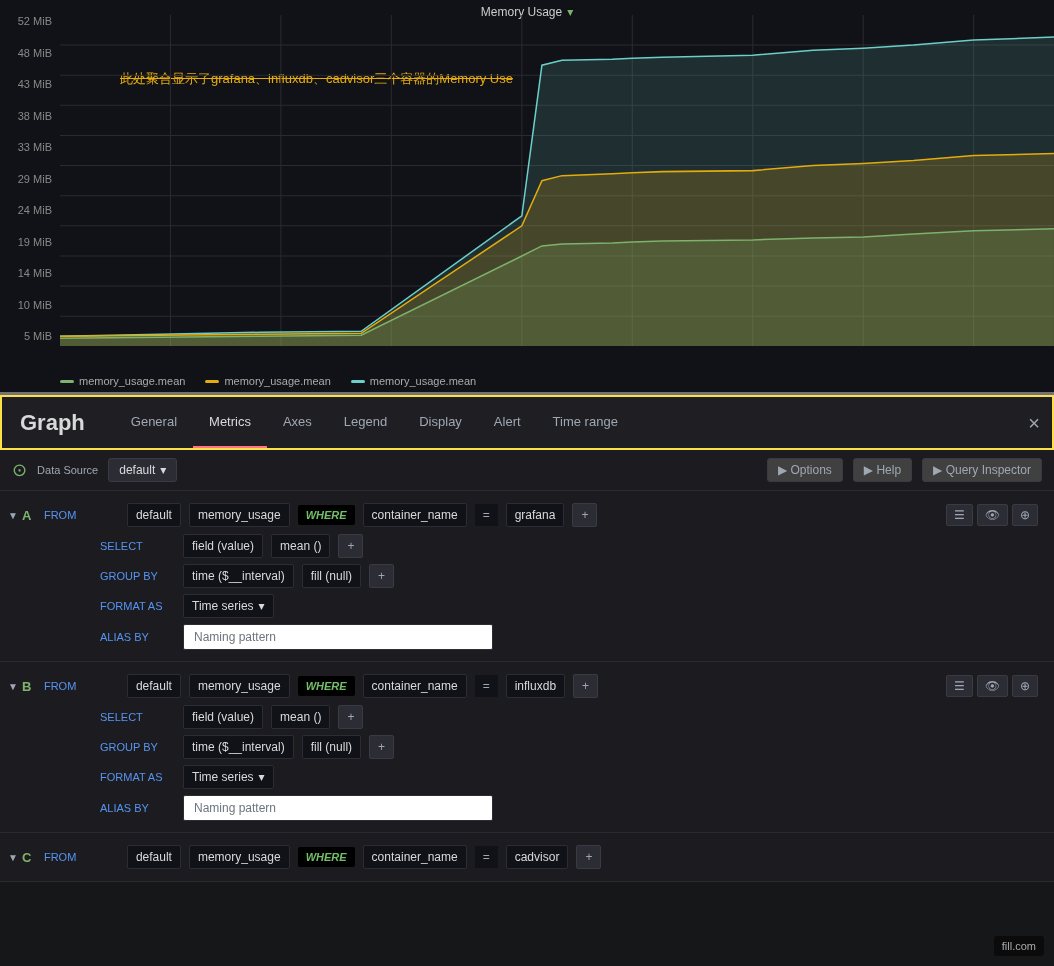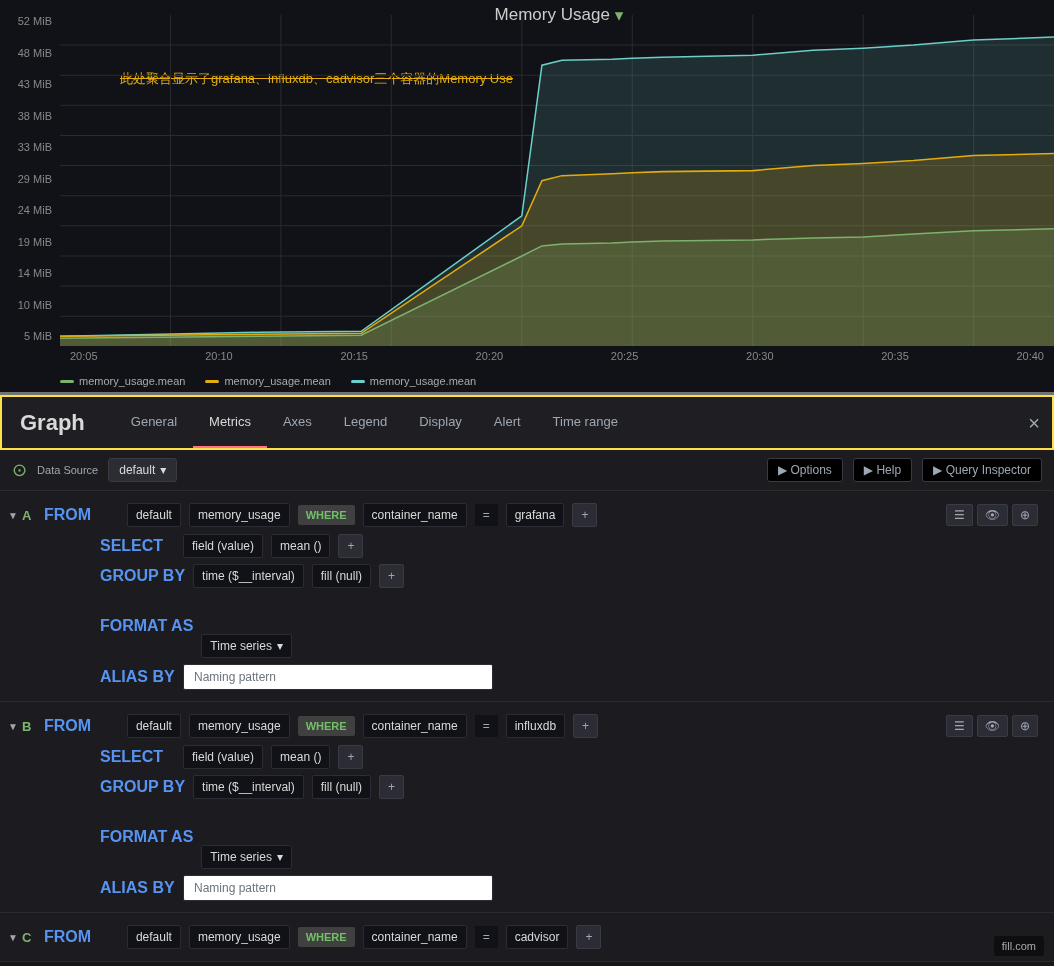--- a/index.html
+++ b/index.html
@@ -19,24 +19,23 @@
       height: 395px;
       border-bottom: 3px solid #737373;
       overflow: hidden;
     }
     .chart-title {
       position: absolute;
       top: 5px;
       left: 50%;
       transform: translateX(-50%);
       color: #cccccc;
-      font-size: 17px;
+      font-size: 12px;
       display: flex;
       gap: 5px;
-      margin-left: 32px;
     }
     .chart-title-dropdown {
       color: #7EB26D;
       cursor: pointer;
     }
     .chart-annotation {
       position: absolute;
       top: 70px;
       left: 120px;
       color: #E5AC0E;
@@ -168,21 +167,21 @@
       padding: 4px 10px;
       border-radius: 3px;
       font-size: 12px;
       cursor: pointer;
       display: flex;
       align-items: center;
       gap: 5px;
     }
     .toolbar-spacer { flex: 1; }
     .toolbar-btn {
-      background: #000000;
+      background: #404040;
       color: #9fa7b3;
       border: 1px solid #3a3a45;
       padding: 4px 10px;
       border-radius: 3px;
       font-size: 12px;
       cursor: pointer;
       display: flex;
       align-items: center;
       gap: 4px;
     }
@@ -213,40 +212,41 @@
       font-size: 10px;
     }
     .query-letter {
       color: #7EB26D;
       font-weight: bold;
       font-size: 13px;
       min-width: 14px;
     }
     .query-label {
       color: #5794F2;
-      font-size: 16px;
-      font-weight: bold;
+      font-size: 11px;
+      font-weight: normal;
       min-width: 75px;
     }
     .query-field {
       background: #111217;
       color: #d8d9da;
       border: 1px solid #2c2c35;
       padding: 4px 8px;
       border-radius: 2px;
       font-size: 12px;
       cursor: pointer;
     }
     .where-badge {
-      background: #404040;
+      background: #000000;
       color: #73BF69;
       padding: 4px 8px;
       border-radius: 2px;
       font-size: 11px;
       font-weight: bold;
+      font-style: italic;
     }
     .equals-badge {
       background: #111217;
       color: #9fa7b3;
       padding: 4px 8px;
       font-size: 12px;
     }
     .add-btn {
       background: #2c2c35;
       color: #9fa7b3;
@@ -282,21 +282,20 @@
       background: #111217;
       color: #d8d9da;
       border: 1px solid #2c2c35;
       padding: 4px 8px;
       border-radius: 2px;
       font-size: 12px;
       cursor: pointer;
       display: flex;
       align-items: center;
       gap: 5px;
-      margin-top: 40px;
     }
     .alias-input {
       background: #ffffff;
       color: #6c757d;
       border: 1px solid #2c2c35;
       padding: 5px 10px;
       border-radius: 2px;
       font-size: 12px;
       width: 310px;
     }
@@ -367,30 +366,20 @@
 
     <polyline points="0,320 100,319 200,318 300,317 460,210 480,165 500,160 550,158 570,157 600,156 690,155 750,150 800,148 850,145 910,140 990,138" fill="none" stroke="#E5AC0E" stroke-width="1.5"></polyline>
 
     <polygon points="0,330 0,320 100,319 200,318 300,317 460,210 480,165 500,160 550,158 570,157 600,156 690,155 750,150 800,148 850,145 910,140 990,138 990,330" fill="#E5AC0E" fill-opacity="0.2"></polygon>
 
     <polyline points="0,322 100,321 200,320 300,319 460,240 480,230 500,228 550,227 570,226 600,225 690,224 750,222 800,221 850,218 910,215 990,213" fill="none" stroke="#7EB26D" stroke-width="1.5"></polyline>
 
     <polygon points="0,330 0,322 100,321 200,320 300,319 460,240 480,230 500,228 550,227 570,226 600,225 690,224 750,222 800,221 850,218 910,215 990,213 990,330" fill="#7EB26D" fill-opacity="0.2"></polygon>
   </svg>
 
-  <div class="x-axis">
-    <span>20:05</span>
-    <span>20:10</span>
-    <span>20:15</span>
-    <span>20:20</span>
-    <span>20:25</span>
-    <span>20:30</span>
-    <span>20:35</span>
-    <span>20:40</span>
-  </div>
 
   <div class="legend-area">
     <div class="legend-item">
       <span class="legend-dot" style="background:#7EB26D;"></span>
       <span>memory_usage.mean</span>
     </div>
     <div class="legend-item">
       <span class="legend-dot" style="background:#E5AC0E;"></span>
       <span>memory_usage.mean</span>
     </div>

